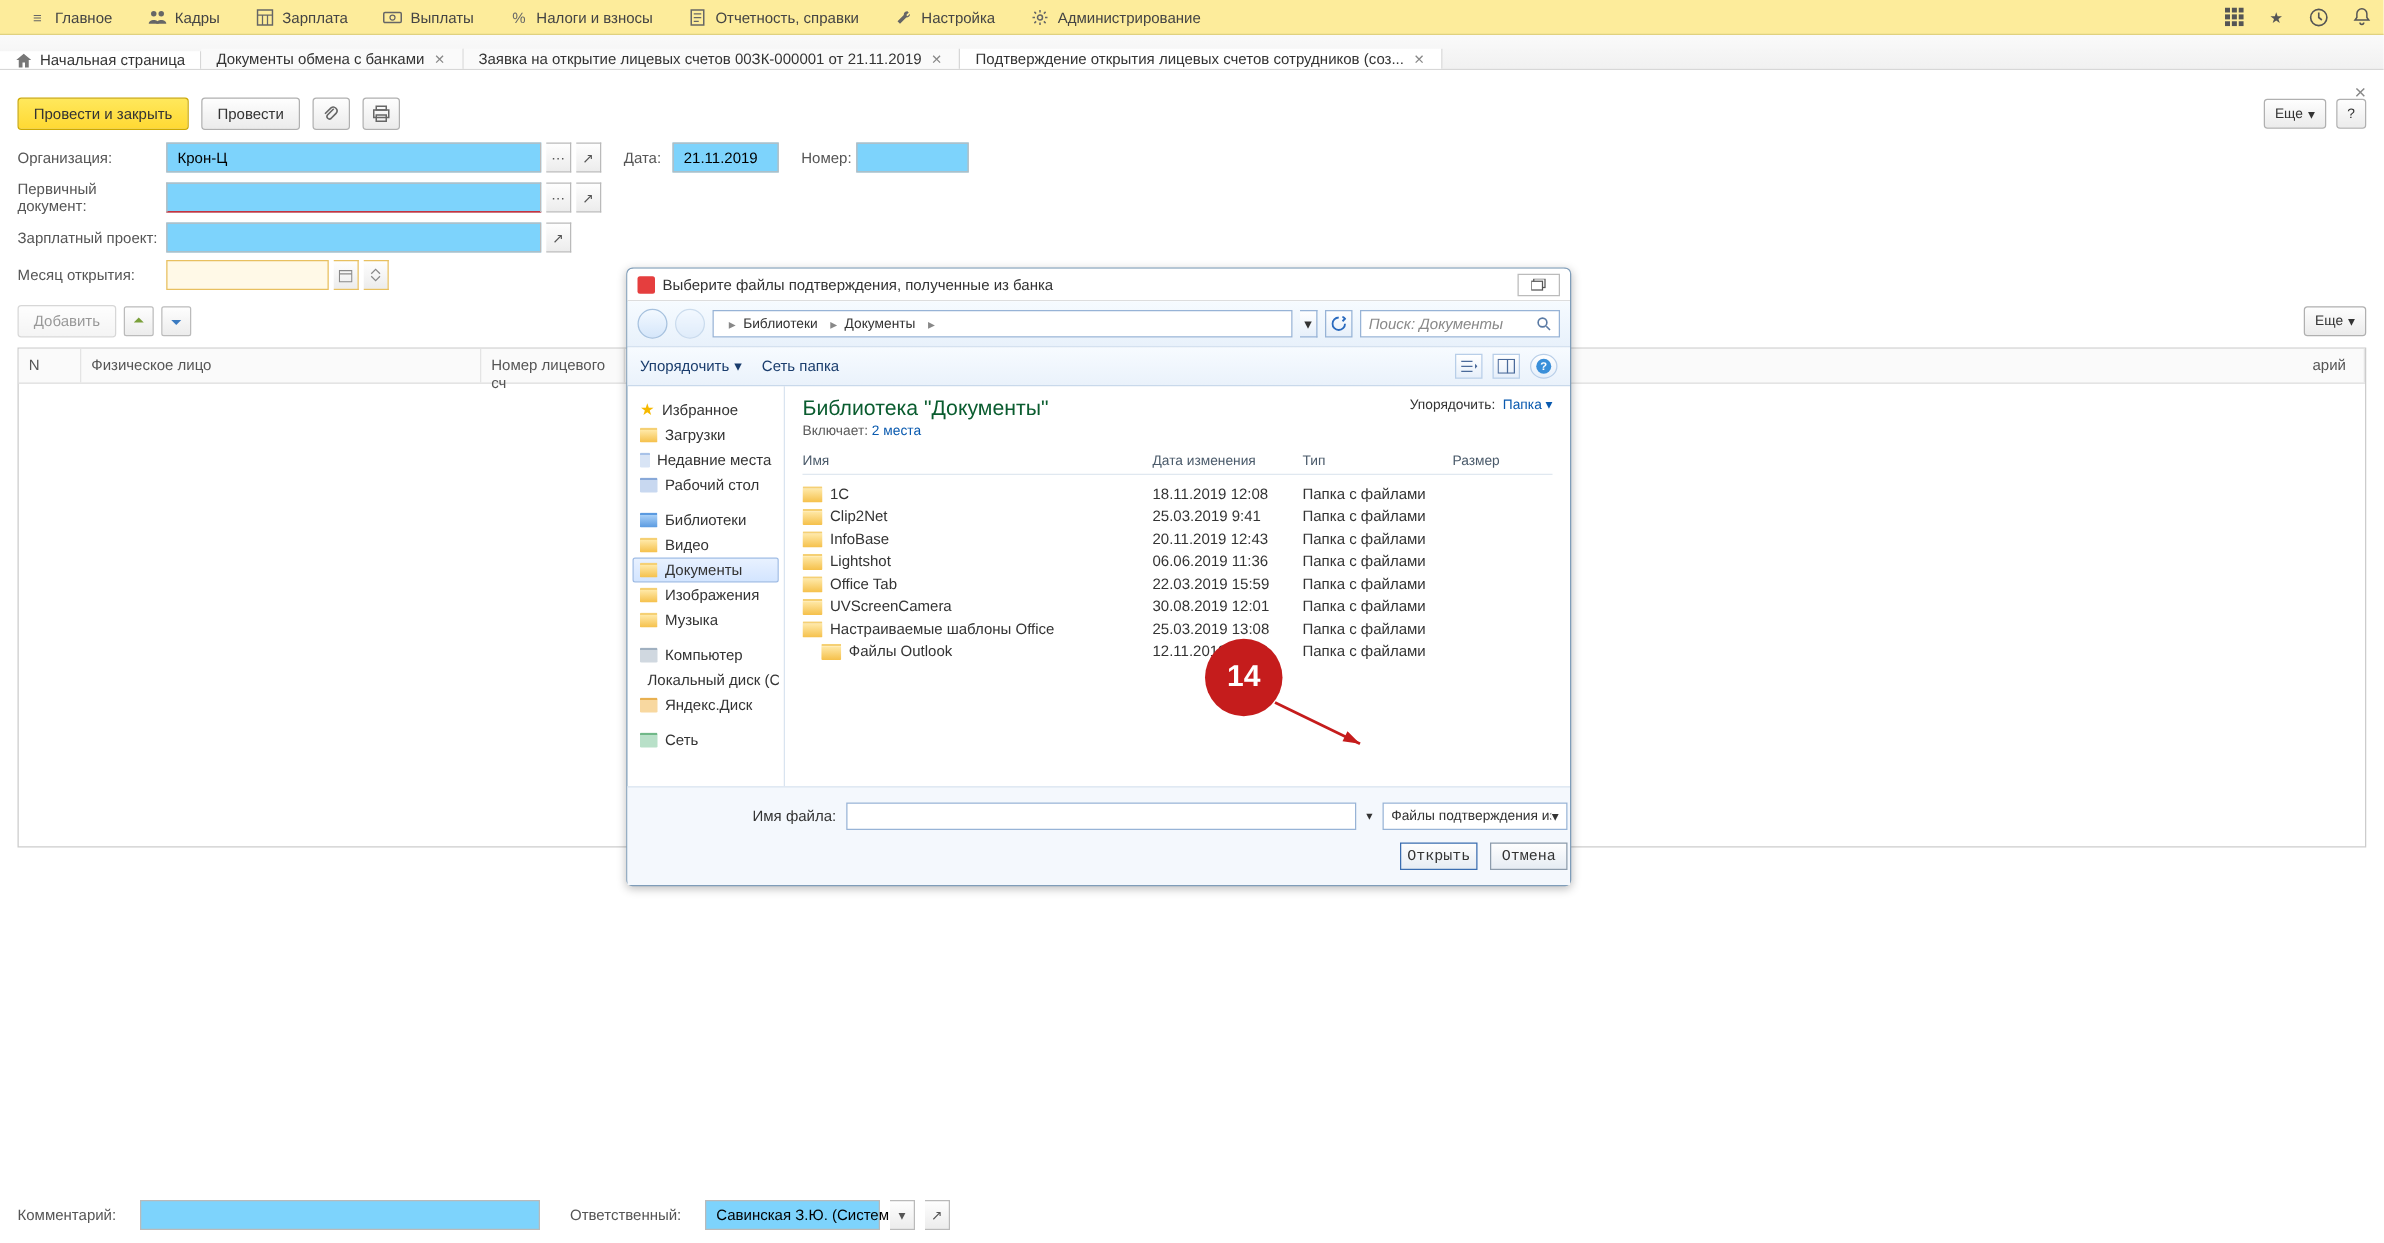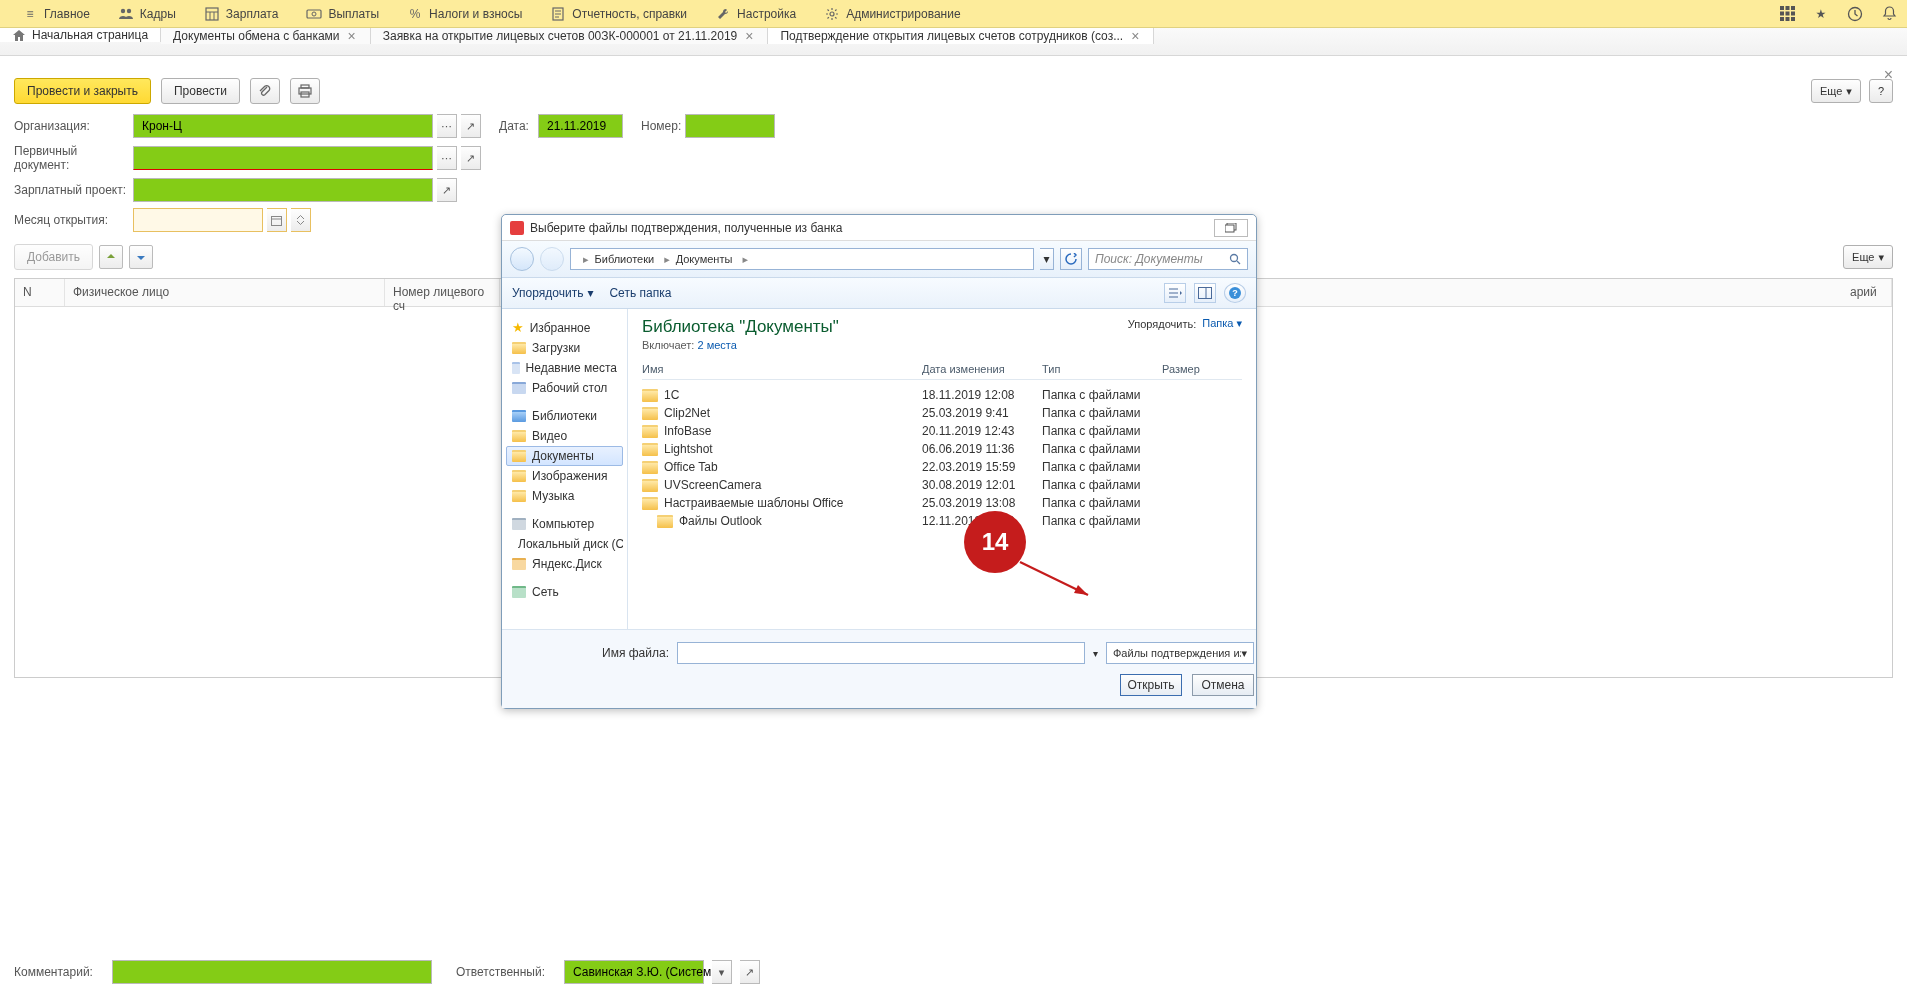--- a/index.html
+++ b/index.html
@@ -2,39 +2,39 @@
 <html><head>
 <meta charset="utf-8">
 <style>
   * { box-sizing: border-box; }
   html, body { margin:0; padding:0; font-family: Arial, sans-serif; font-size:12px; color:#333; background:#fff; height:100%; }
   .topbar { display:flex; align-items:center; background:#fdec9b; height:28px; padding:0 8px; border-bottom:1px solid #e0d180; }
   .t-item { display:flex; align-items:center; gap:6px; padding:0 14px; height:28px; cursor:pointer; color:#444; }
   .t-ico { width:16px; height:16px; display:flex; align-items:center; justify-content:center; color:#666; }
   .topbar-right { margin-left:auto; display:flex; gap:14px; align-items:center; }
   .tr-ico { width:20px; height:20px; color:#555; cursor:pointer; display:flex; align-items:center; justify-content:center; }
-  .tabs { display:flex; background:linear-gradient(#fafafa,#f1f1f1); border-bottom:1px solid #d7d7d7; height:28px; align-items:flex-start; }
+  .tabs { display:flex; background:linear-gradient(#fafafa,#f1f1f1); border-bottom:1px solid #d7d7d7; height:28px; align-items:flex-end; }
   .tab { display:flex; align-items:center; padding:0 12px; border-right:1px solid #d7d7d7; gap:6px; background:#fafafa; cursor:pointer; }
   .tab.home { background:#fff; }
   .tab .close { font-size:14px; color:#888; cursor:pointer; padding:0 2px; }
   .page { padding:10px 14px 0 14px; position:relative; }
   .nav-row { display:flex; align-items:center; gap:10px; }
   .nav-btns { display:flex; gap:2px; }
   .sq-btn { width:28px; height:22px; border:1px solid #bbb; background:linear-gradient(#fefefe,#ececec); display:flex; align-items:center; justify-content:center; cursor:pointer; border-radius:2px; }
   .page-title { font-size:18px; font-weight:400; color:#333; }
   .toolbar { display:flex; align-items:center; gap:10px; margin:12px 0 10px 0; }
   .btn { height:26px; padding:0 12px; border:1px solid #b0b0b0; border-radius:3px; background:linear-gradient(#fefefe,#ebebeb); display:flex; align-items:center; cursor:pointer; font-size:12px; }
   .btn.primary { background:linear-gradient(#ffe85c,#ffd933); border-color:#cca800; font-weight:500; }
   .btn.icon { width:30px; padding:0; justify-content:center; }
   .toolbar-right { margin-left:auto; display:flex; gap:8px; }
   .btn.small { height:24px; font-size:11px; padding:0 8px; }
   .form-area { display:flex; flex-direction:column; gap:6px; }
   .row { display:flex; align-items:center; gap:4px; }
   .lbl { width:115px; color:#555; }
-  .fld { height:24px; border:1px solid #bababa; background:#84cc16; padding:0 6px; display:flex; align-items:center; }
+  .fld { height:24px; border:1px solid #bababa; background:#7dd3fc; padding:0 6px; display:flex; align-items:center; }
   .fld.required { border-bottom:1px solid #d00; }
   .fld.yellow { background:#fff9e7; border:1px solid #e8c060; }
   .fld-inner { flex:1; border:none; outline:none; font-size:12px; background:transparent; height:100%; }
   .mini-btn { width:20px; height:24px; border:1px solid #bababa; border-left:none; background:linear-gradient(#fefefe,#ececec); display:flex; align-items:center; justify-content:center; cursor:pointer; font-size:11px; color:#555; }
   .add-row { display:flex; gap:6px; margin-top:12px; align-items:center; }
   .grid { border:1px solid #ccc; margin-top:8px; min-height:400px; position:relative; }
   .grid-head { display:flex; background:#fafafa; border-bottom:1px solid #ddd; height:28px; }
   .gh { padding:6px 8px; border-right:1px solid #e4e4e4; color:#555; }
   .footer { position:fixed; bottom:10px; left:14px; right:14px; display:flex; gap:8px; align-items:center; background:#fff; }
   .close-x { position:absolute; right:14px; top:10px; font-size:16px; color:#888; cursor:pointer; }
@@ -78,21 +78,21 @@
   .c-type { width:120px; }
   .c-size { width:80px; }
   .f-row { display:flex; align-items:center; padding:2px 0; font-size:12px; }
   .f-ico { width:16px; height:13px; background:linear-gradient(#ffe9a8,#f5c04a); border-radius:1px; margin-right:6px; border-top:2px solid #f5d074; }
   .dlg-bottom { border-top:1px solid #d9e4f0; background:#f4f8fd; padding:12px 2px; }
   .filename-row { display:flex; align-items:center; gap:8px; }
   .fn-label { color:#333; }
   .fn-input { flex:1; height:22px; border:1px solid #97b3d6; background:#fff; }
   .type-sel { width:148px; height:22px; border:1px solid #97b3d6; background:#fff; display:flex; align-items:center; padding:0 6px; font-size:11px; }
   .btn-row { display:flex; justify-content:flex-end; gap:10px; margin-top:10px; }
-  .dlg-btn { width:62px; height:22px; border:1px solid #8c9bab; background:linear-gradient(#fefefe,#e6ecf3); display:flex; align-items:center; justify-content:center; cursor:pointer; font-size:12px; }
+  .dlg-btn { width:62px; height:22px; border:1px solid #8c9bab; background:linear-gradient(#fefefe,#e6ecf3); display:flex; align-items:center; justify-content:center; cursor:pointer; font-size:12px;font-family:Liberation Mono, monospace; }
   .dlg-btn.def { border:1px solid #3b6daf; }
   
   .anno-circle { position:absolute; width:62px; height:62px; border-radius:50%; background:#c51c1c; color:#fff; display:flex; align-items:center; justify-content:center; font-size:24px; font-weight:bold; z-index:10; }
   .anno-arrow { position:absolute; z-index:9; }
   
   svg { display:block; }
 </style>
 </head>
 <body>
 

